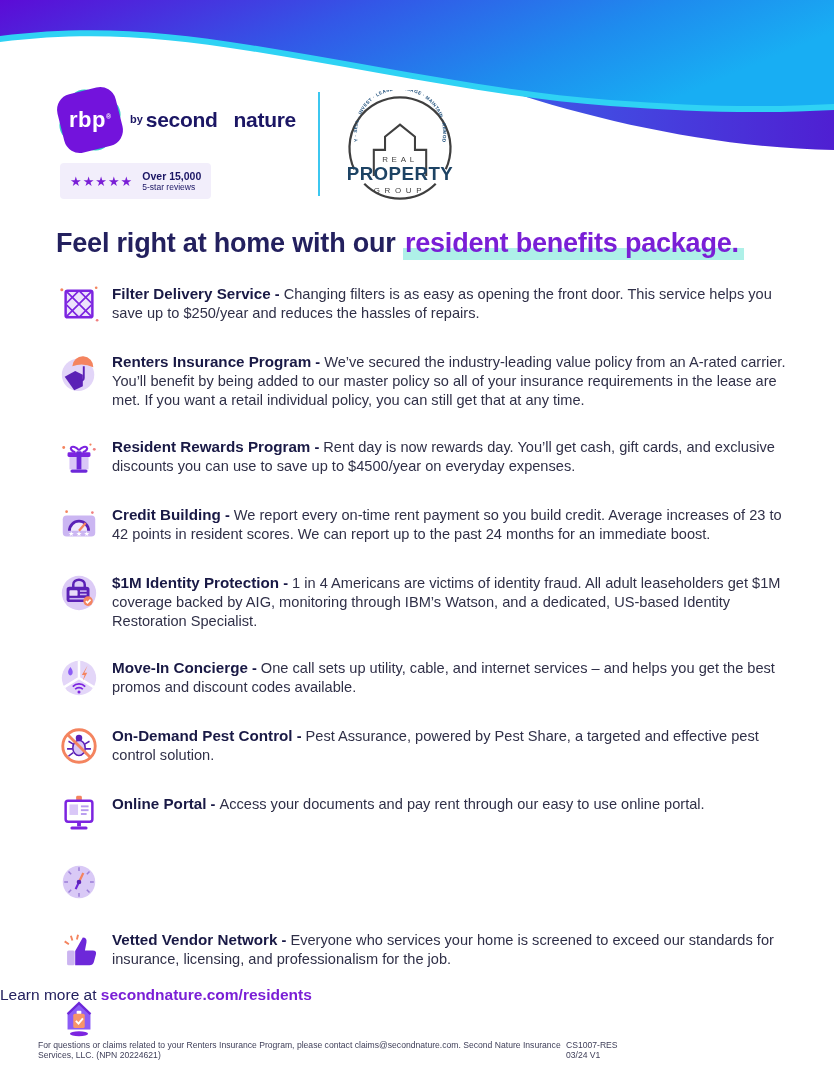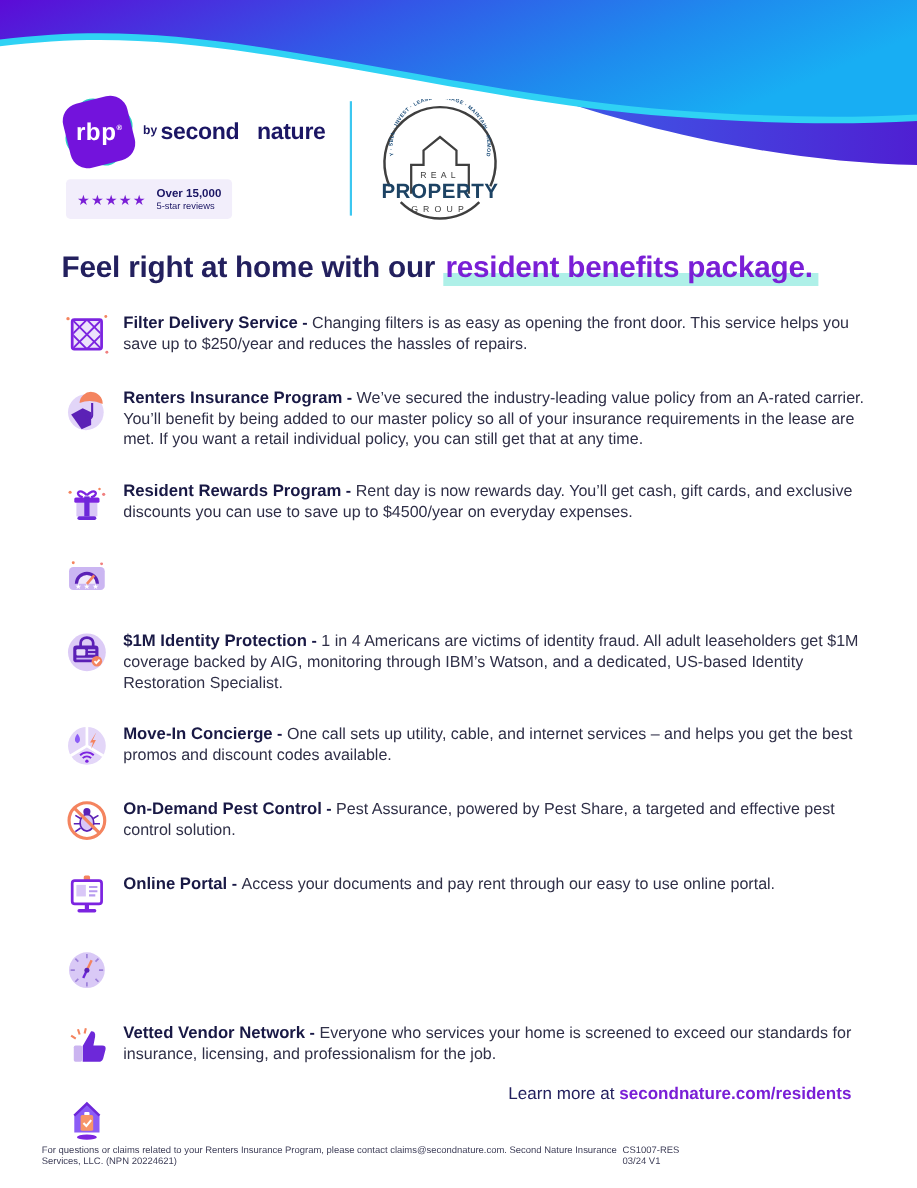--- a/index.html
+++ b/index.html
@@ -40,21 +40,21 @@
   
   .benefits { position:absolute; top:283px; left:58px; width:740px;
               display:flex; flex-direction:column; gap:26px; }
   .benefit { display:flex; align-items:flex-start; gap:12px; }
   .b-icon { flex:0 0 42px; width:42px; height:42px; display:flex; align-items:center; justify-content:center; }
   .b-icon svg { width:42px; height:42px; }
   .b-text { font-size:14.6px; line-height:19px; color:#303048; padding-top:1px; }
   .b-title { font-weight:bold; font-size:15.2px; color:#191945; }
   .b-sep { font-weight:bold; color:#191945; white-space:pre; }
   
-  .learn-more { position:absolute; top:986px; left:0; width:774px; text-align:right;
+  .learn-more { position:absolute; top:986px; left:0; width:774px; text-align:left;
                 font-size:15.5px; color:#23205e; }
   .learn-link { color:#7a1fd6; font-weight:bold; text-decoration:none; cursor:pointer; }
   .fine-print { position:absolute; top:1040px; left:0; width:676px; padding:0 38px;
                 display:flex; justify-content:space-between; font-size:8.6px; color:#3e3e58; }
   
   .seal svg { display:block; }
 </style>
 </head>
 <body>
 
@@ -181,20 +181,21 @@
         <svg viewBox="0 0 44 44">
           <rect x="5" y="12" width="34" height="22" rx="4" fill="#cbb6f2"></rect>
           <path d="M12 28 a10 10 0 0 1 20 0 z" fill="#efe8fb"></path>
           <path d="M12 28 a10 10 0 0 1 20 0" stroke="#5b21b6" stroke-width="3" fill="none"></path>
           <line x1="22" y1="28" x2="29" y2="20" stroke="#f4845f" stroke-width="2.4"></line>
           <text x="22" y="33" font-size="7" fill="#ffffff" text-anchor="middle">★ ★ ★</text>
           <circle cx="9" cy="8" r="1.4" fill="#f4845f"></circle>
           <circle cx="36" cy="9" r="1.4" fill="#f08080"></circle>
         </svg>
       </span>
+    <p class="b-text"><span class="b-title">Credit Building</span><span class="b-sep"> - </span><span class="b-desc">We report every on-time rent payment so you build credit. Average increases of 23 to 42 points in resident scores. We can report up to the past 24 months for an immediate boost.</span></p>
   </div>
 
   <div class="benefit">
     <span class="b-icon">
         <svg viewBox="0 0 44 44">
           <circle cx="22" cy="22" r="18" fill="#dccbf6"></circle>
           <path d="M16 16 v-3 a6 5 0 0 1 12 0 v3" stroke="#5b21b6" stroke-width="2.6" fill="none"></path>
           <rect x="9" y="15.5" width="24" height="16" rx="3" fill="#5b21b6"></rect>
           <rect x="12" y="19" width="8.5" height="6" rx="1" fill="#e8def9"></rect>
           <line x1="23" y1="20" x2="30" y2="20" stroke="#cbb6f2" stroke-width="1.7"></line>

